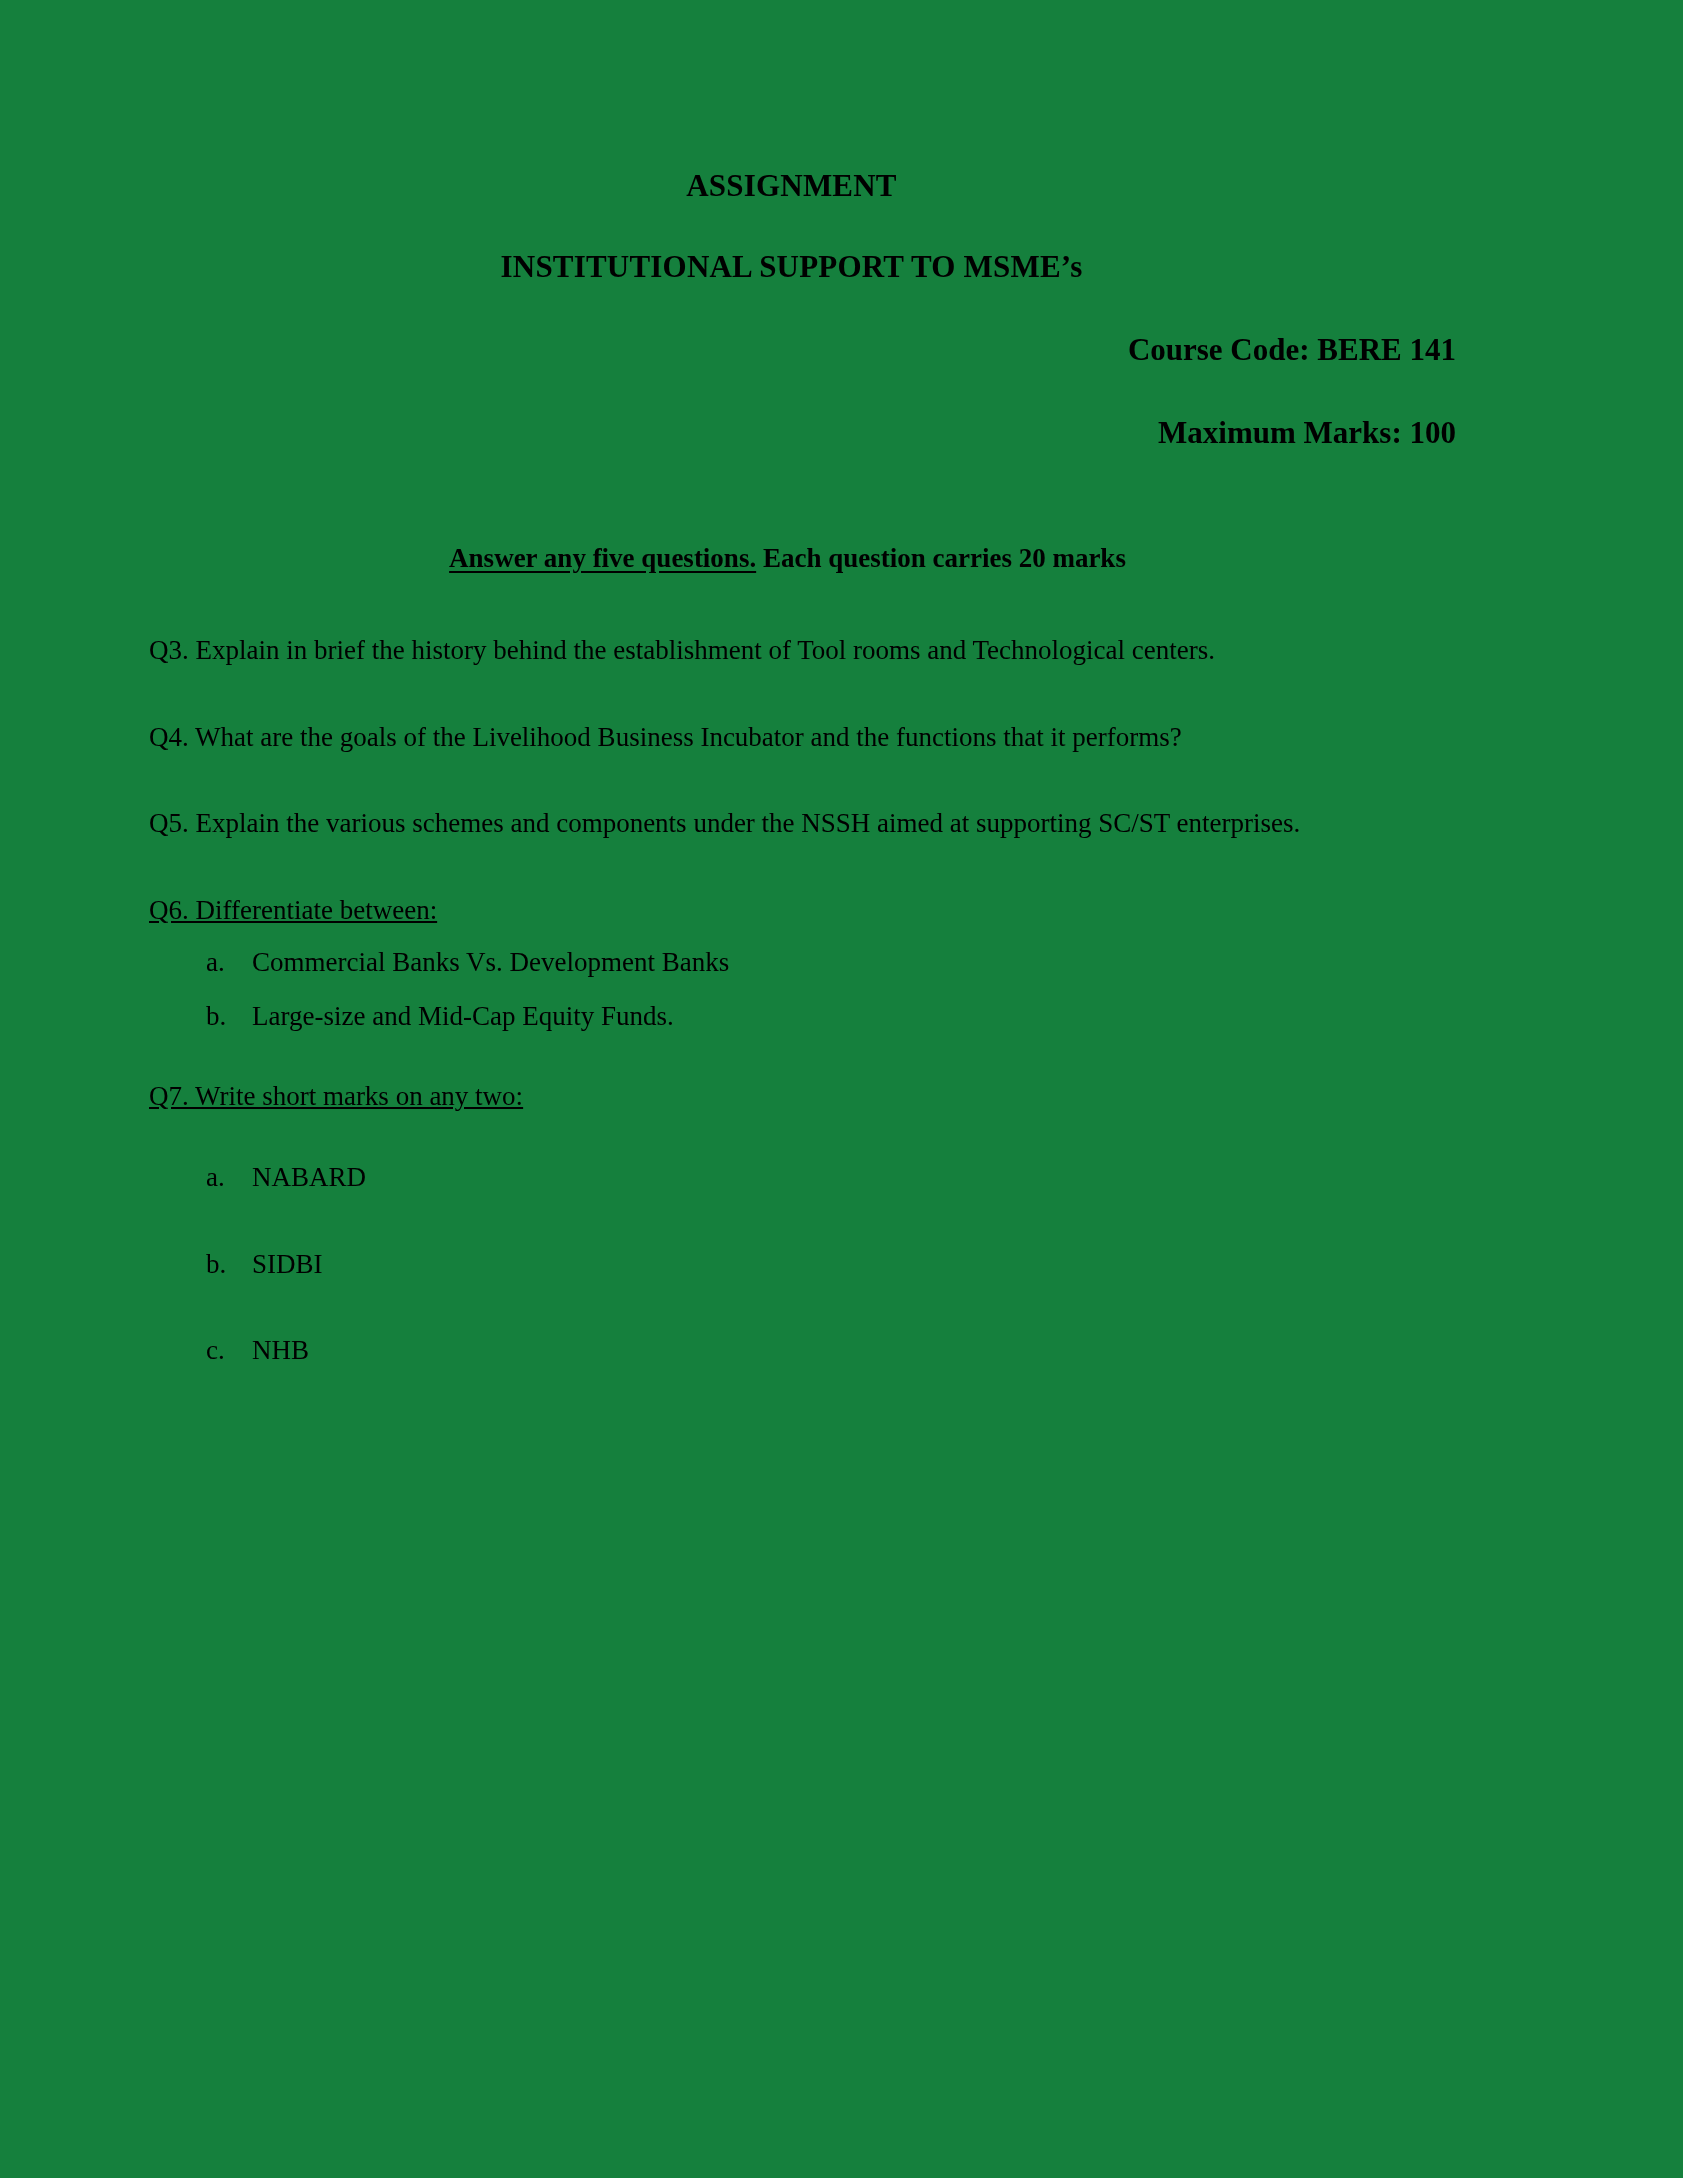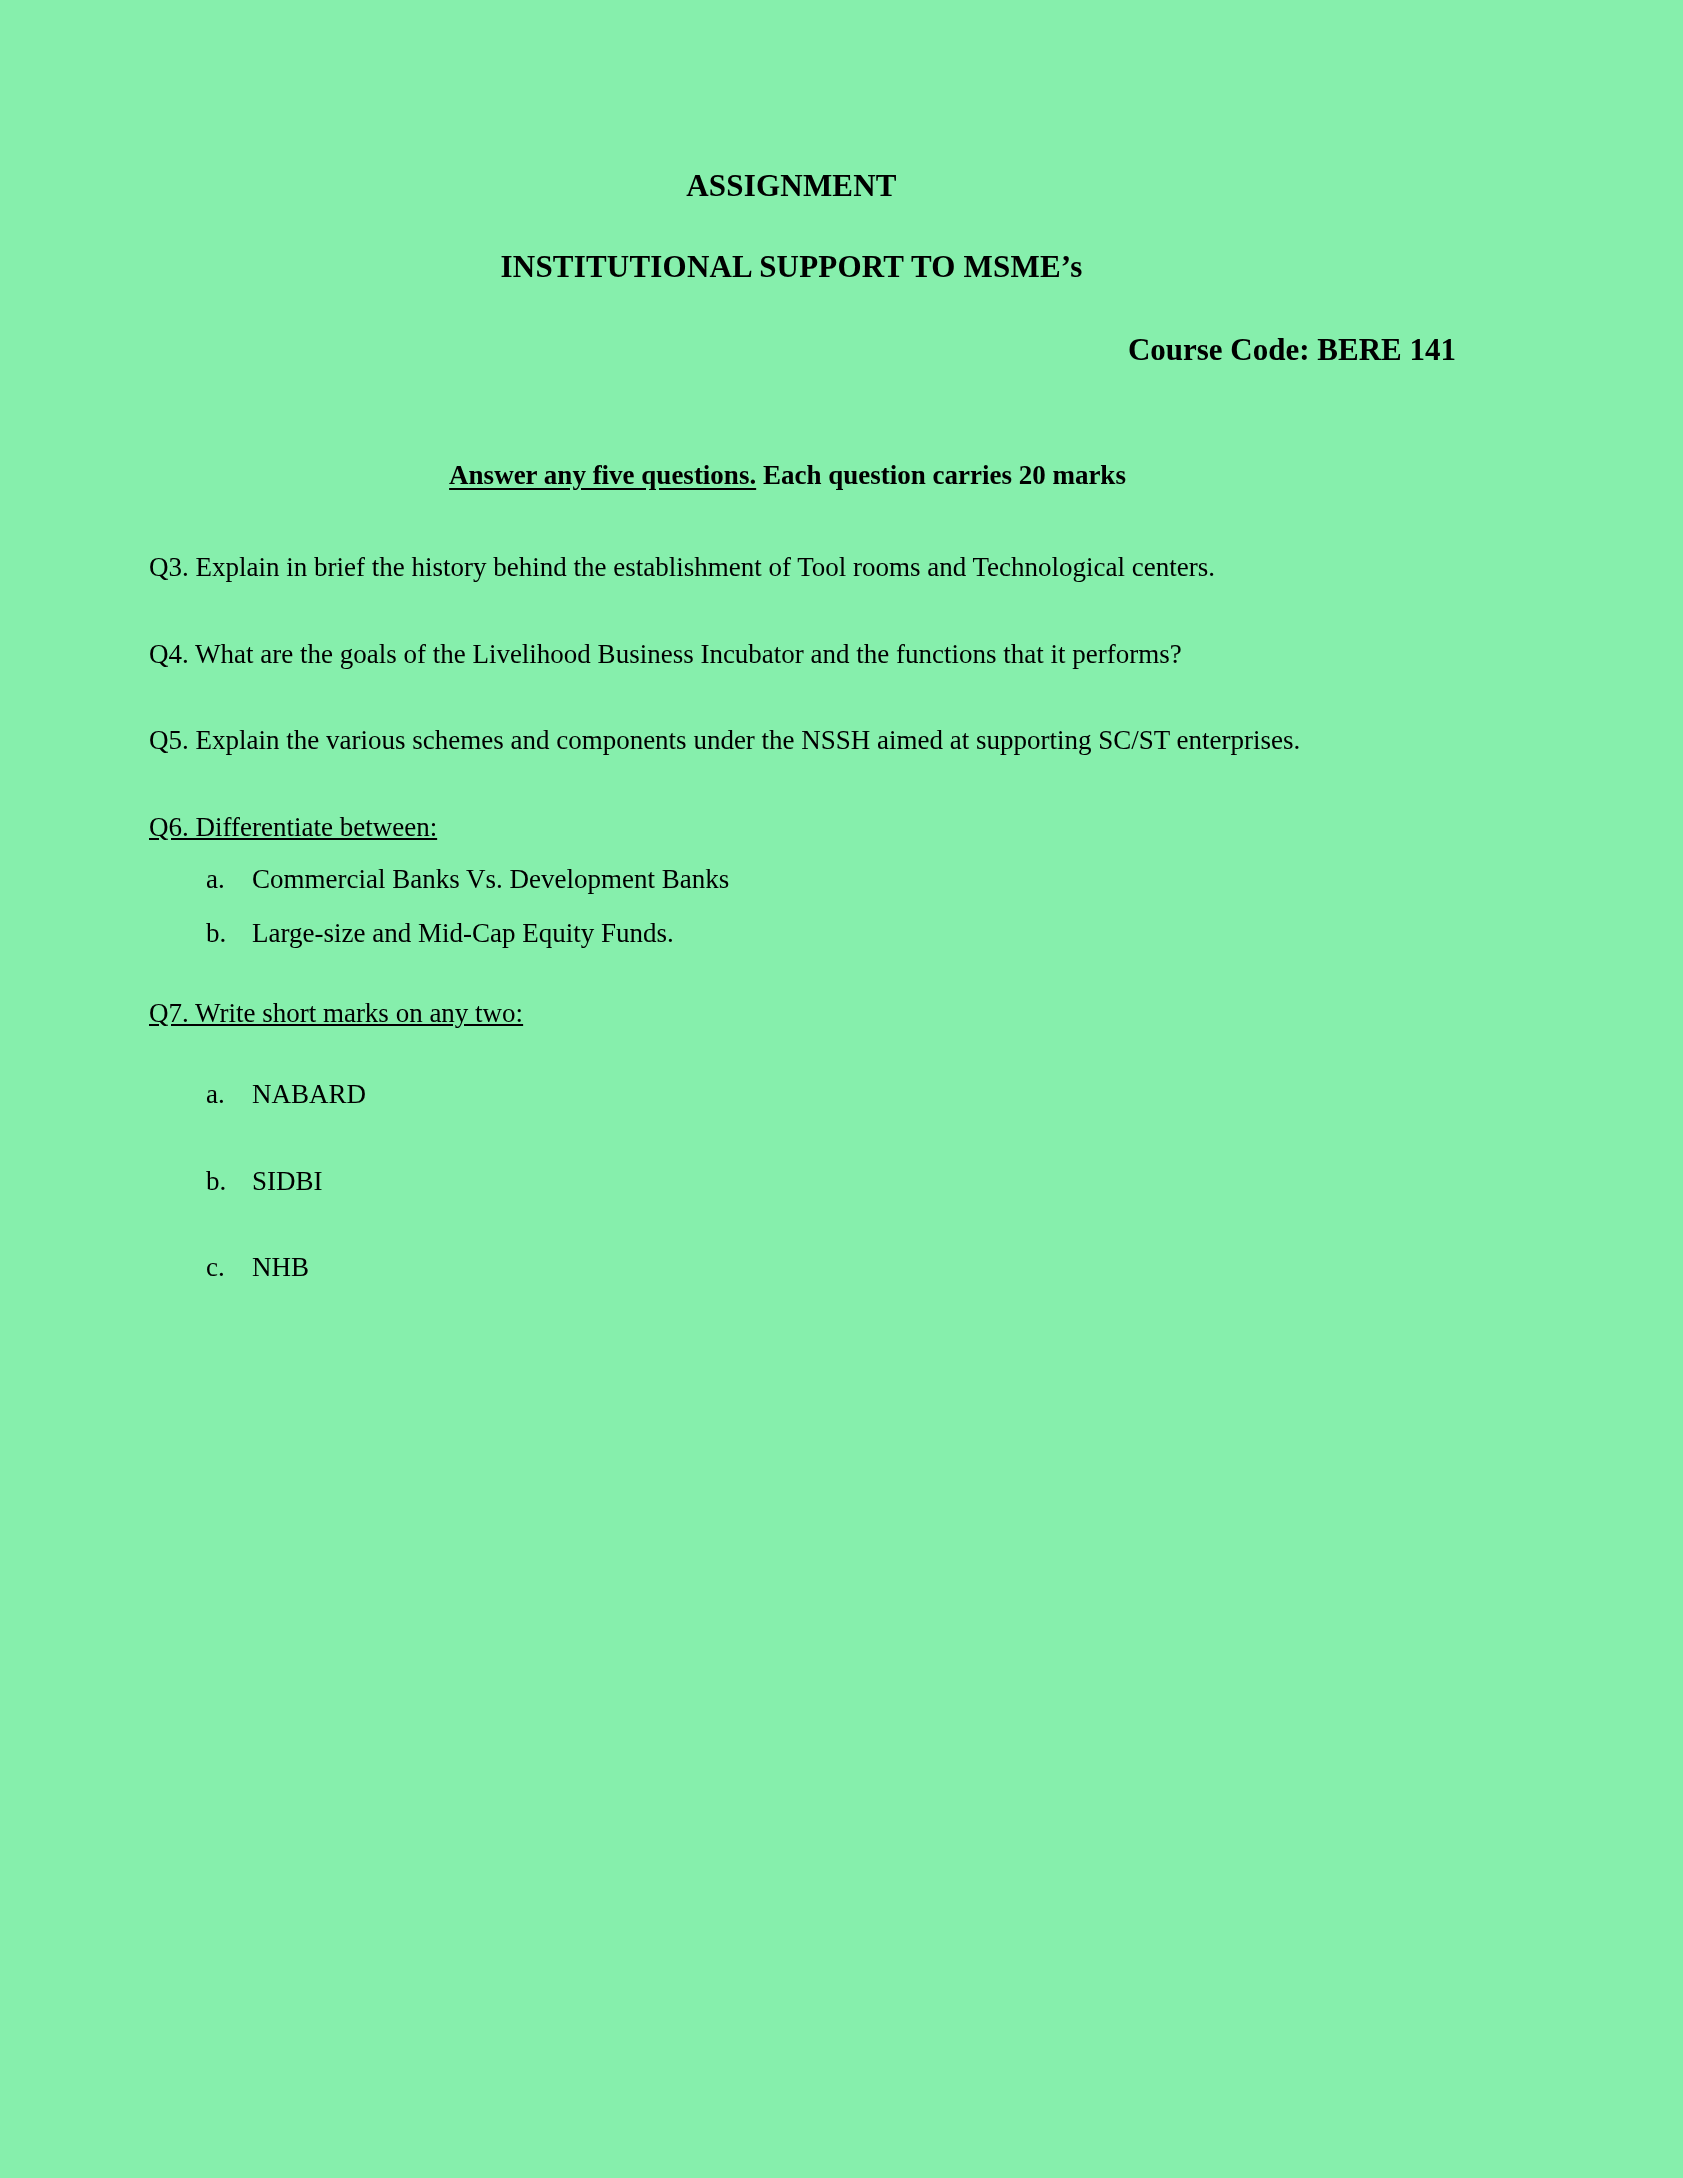--- a/index.html
+++ b/index.html
@@ -12,21 +12,21 @@
     height: 2178px;
     font-family: "Liberation Serif", "DejaVu Serif", serif;
     color: #000000;
     -webkit-font-smoothing: antialiased;
   }
 
   .page {
     position: relative;
     width: 1683px;
     height: 2178px;
-    background: #86efac;
+    background: #15803d;
     box-sizing: border-box;
     padding: 0;
     overflow: hidden;
   }
 
   .content {
     position: absolute;
     left: 149px;
     top: 0;
     width: 1307px;
@@ -133,20 +133,21 @@
 <div class="page">
   <div class="content">
 
     <div class="heading-block">
       <div class="h-center h-assignment">ASSIGNMENT</div>
 
       <div class="h-center h-subject">INSTITUTIONAL SUPPORT TO MSME’s</div>
 
       <div class="h-right h-course">Course Code: BERE 141</div>
 
+      <div class="h-right h-marks">Maximum Marks: 100</div>
     </div>
 
     <div class="instruction"><span class="u">Answer any five questions.</span><span> Each question carries 20 marks</span></div>
 
     <div class="questions">
 
 
 
       <p class="q">Q3. Explain in brief the history behind the establishment of Tool rooms and Technological centers.</p>
 

